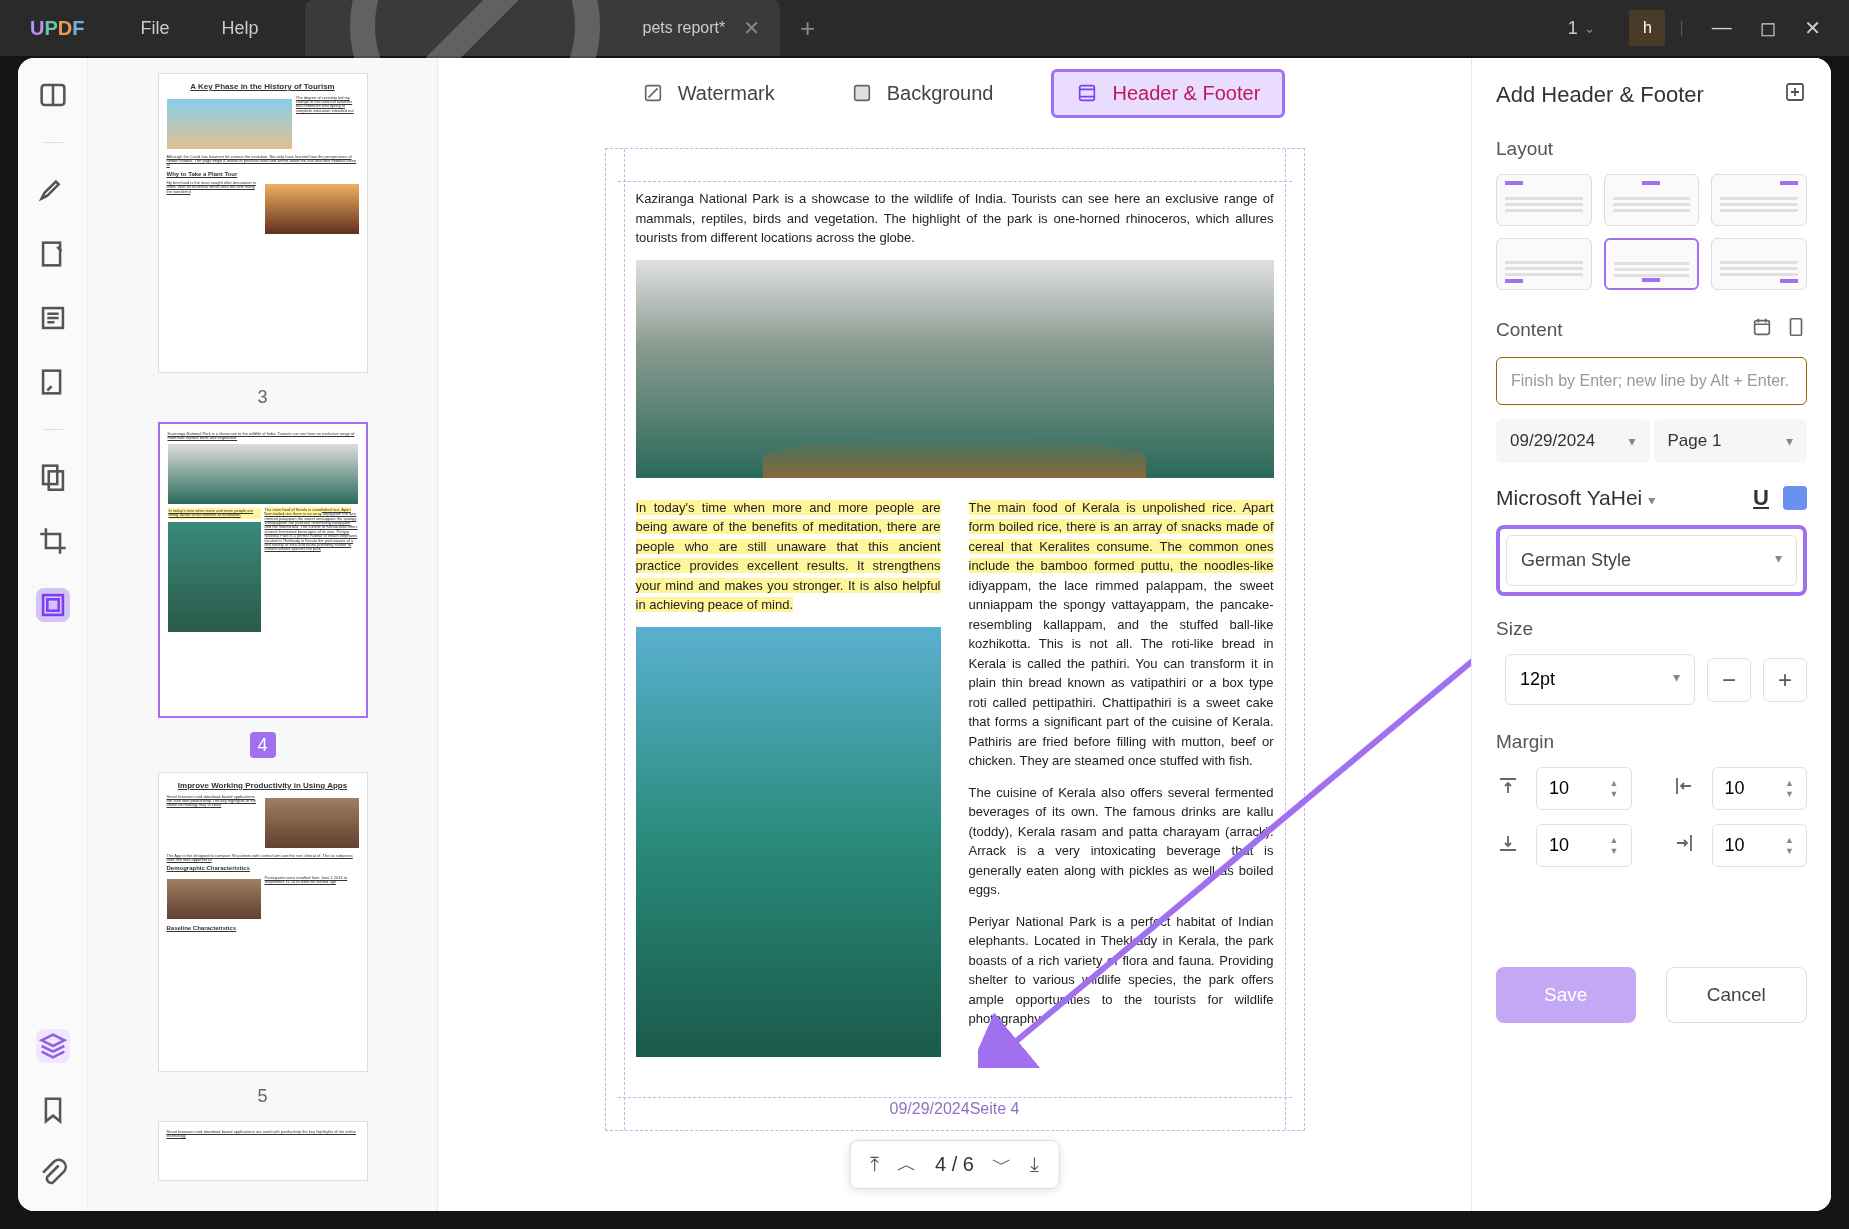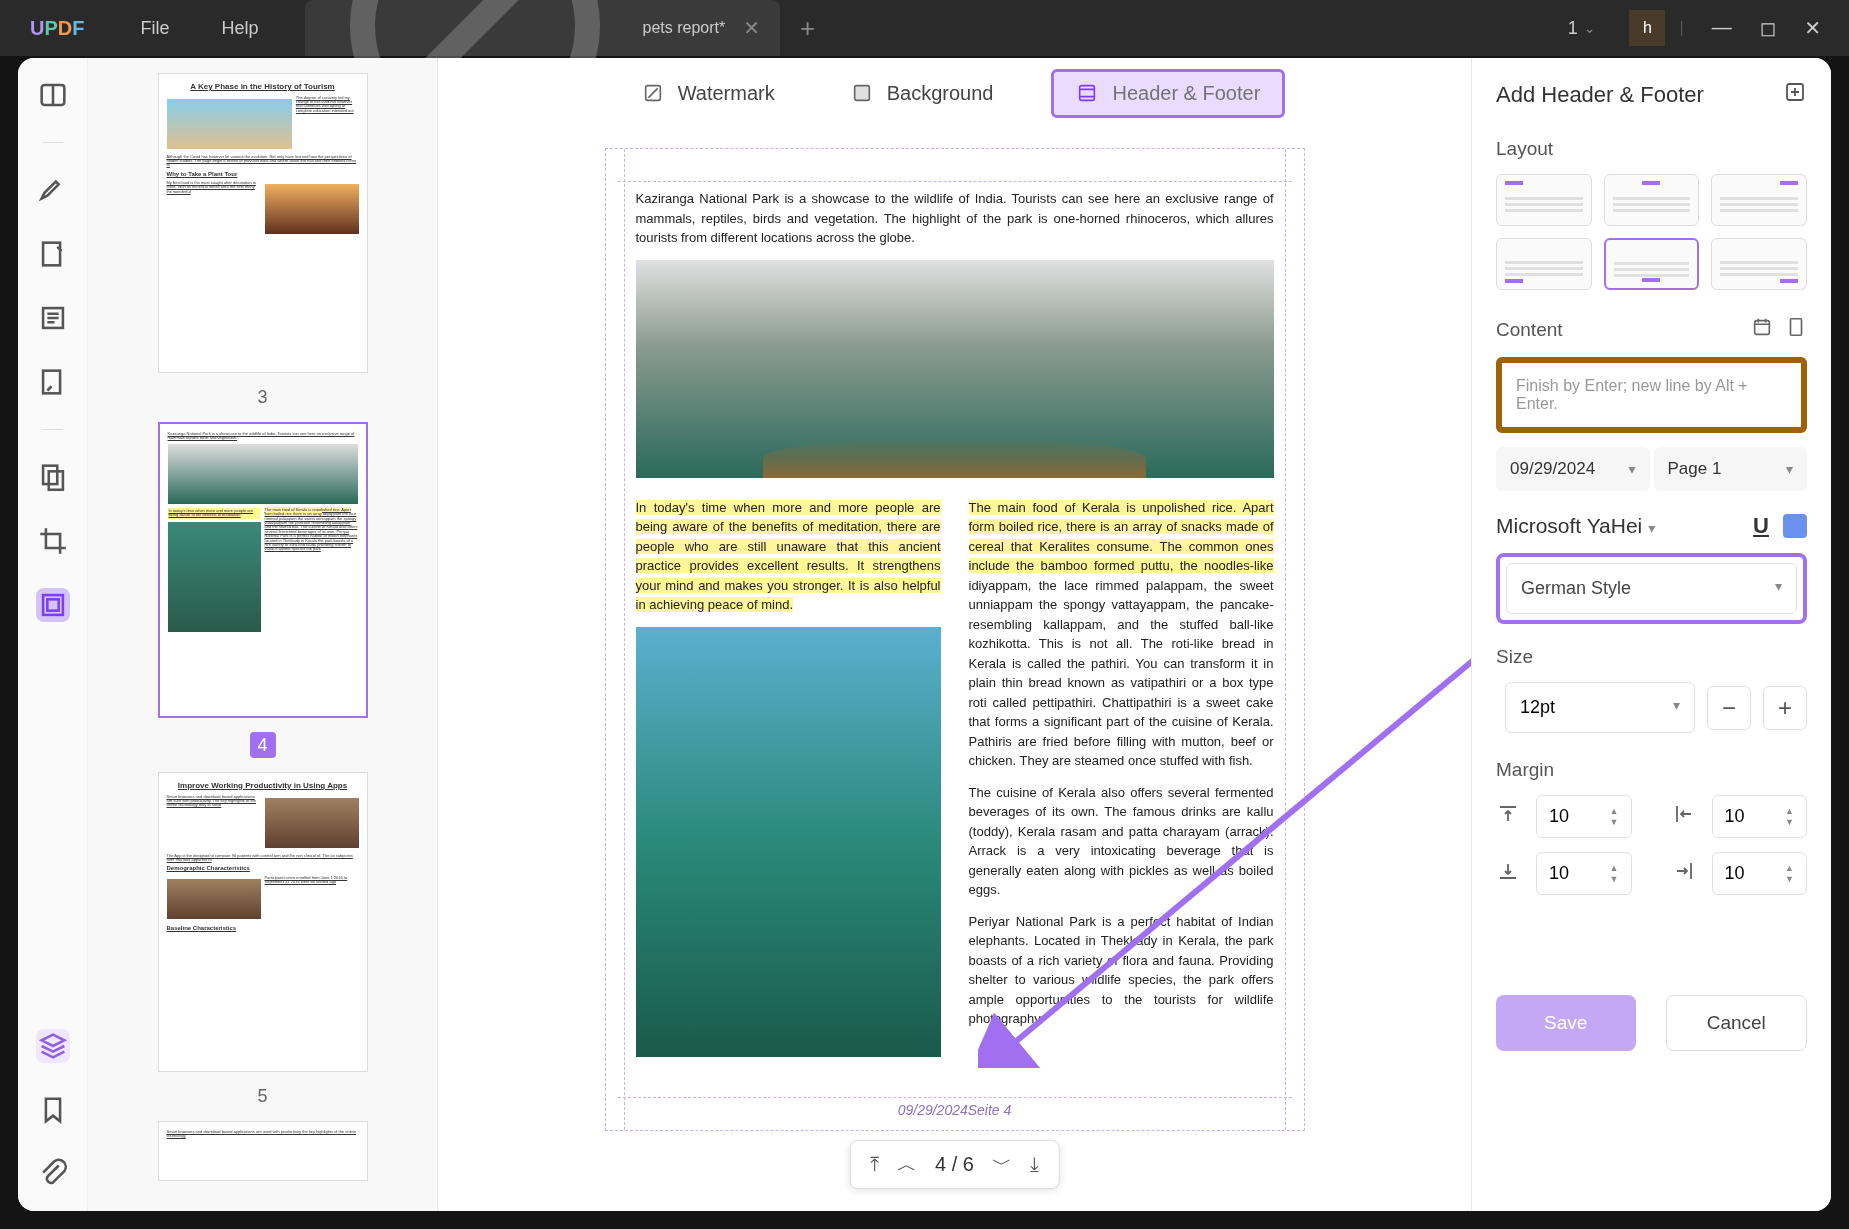--- a/index.html
+++ b/index.html
@@ -43,59 +43,59 @@
 .thumb-img { width: 100%; height: 50px; background: linear-gradient(180deg, #87CEEB, #e0c090); margin: 3px 0; }
 .thumb-img.eiffel { background: linear-gradient(180deg,#f0b060,#603020); }
 .thumb-img.lake { background: linear-gradient(180deg,#ddd,#2a6a5a); }
 .thumb-img.trop { background: linear-gradient(180deg,#3a8a7a,#2a5a4a); }
 .thumb-img.office { background: linear-gradient(180deg,#a08060,#604030); }
 
 
 .canvas-area { flex: 1; background: #fff; display: flex; flex-direction: column; position: relative; }
 .top-toolbar { height: 70px; display: flex; align-items: center; justify-content: center; gap: 40px; }
 .tool-btn { display: flex; align-items: center; gap: 14px; padding: 8px 18px; font-size: 20px; color: #444; cursor: pointer; border-radius: 6px; }
-.tool-btn.active { background: #eadcff; color: #737373; border: 3px solid #a070f0; padding: 10px 22px; }
+.tool-btn.active { background: #eadcff; color: #be185d; border: 3px solid #a070f0; padding: 10px 22px; }
 .tool-icon { width: 22px; height: 22px; }
 
 .page-view { flex: 1; overflow: auto; display: flex; justify-content: center; padding: 20px 0 80px 0; position:relative;}
 .page { width: 700px; background: #fff; position: relative; padding: 40px 30px 50px 30px; border: 1px dashed #c9b0e8; }
 .page::before, .page::after { content:""; position:absolute; left:12px; right:12px; border-top:1px dashed #c9b0e8; }
 .page::before { top: 32px; }
 .page::after { bottom: 32px; }
 .page-vline-l, .page-vline-r { position:absolute; top:0; bottom:0; border-left:1px dashed #c9b0e8; }
 .page-vline-l { left: 18px; } .page-vline-r { right: 18px; }
 
 .page-intro { font-size: 13px; text-align: justify; line-height: 1.5; color: #222; margin-bottom: 12px; }
 .page-hero { width: 100%; height: 218px; background: linear-gradient(180deg,#e0e0e0 0%, #8a9a90 40%, #2a6a5a 100%); margin-bottom: 20px; position:relative; }
 .page-hero::after { content:""; position:absolute; bottom:0; left:20%; right:20%; height:40px; background: linear-gradient(0deg,#8a6a3a,transparent); border-radius: 60% 60% 0 0; }
 .page-cols { display: flex; gap: 28px; }
 .page-col { flex: 1; font-size: 13px; text-align: justify; line-height: 1.5; color: #222; }
 .hl { background: #fff59a; }
 .col-img { width: 100%; height: 430px; background: linear-gradient(180deg,#5ab0d0 0%, #2a8a7a 50%, #1a5a4a 100%); margin-top: 12px; }
-.page-footer { position: absolute; bottom: 12px; left: 0; right: 0; text-align: center; font-size: 14px; color: #9070c0; font-style: italic; }
+.page-footer { position: absolute; bottom: 12px; left: 0; right: 0; text-align: center; font-size: 16px; color: #9070c0; }
 
 
 .pager { position: absolute; bottom: 22px; left: 50%; transform: translateX(-50%); background: #fff; border: 1px solid #ddd; border-radius: 8px; display: flex; align-items: center; gap: 18px; padding: 10px 20px; box-shadow: 0 2px 8px rgba(0,0,0,0.1); }
 .pager-btn { font-size: 20px; color: #555; cursor: pointer; }
 .pager-text { font-size: 20px; color: #333; }
 
 
 .right-panel { width: 360px; background: #fff; border-left: 1px solid #e8e8e8; padding: 22px 24px; overflow-y: auto; }
 .panel-header { display: flex; align-items: center; justify-content: space-between; margin-bottom: 28px; }
 .panel-title { font-size: 22px; color: #333; }
 .panel-save-icon { font-size: 22px; color: #555; cursor: pointer; }
 .section-label { font-size: 19px; color: #555; margin-bottom: 14px; }
 .layout-grid { display: grid; grid-template-columns: repeat(3, 1fr); gap: 12px; margin-bottom: 26px; }
 .layout-opt { height: 52px; border: 1px solid #ddd; border-radius: 6px; background: #fafafa; cursor: pointer; position:relative; }
 .layout-opt.sel { border: 2px solid #a070f0; }
 .layout-opt::before { content:""; position:absolute; left:8px; right:8px; top:22px; height:3px; background:#e0e0e0; box-shadow: 0 6px 0 #e0e0e0, 0 12px 0 #e0e0e0; }
 .layout-opt .marker { position:absolute; width:18px; height:4px; background:#a070f0; }
 .content-row { display: flex; align-items: center; justify-content: space-between; margin-bottom: 14px; }
 .content-icons { display:flex; gap:12px; color:#666; font-size:20px;}
-.content-input { width: 100%; border: 6px solid #a16207; border-radius: 6px; padding: 14px; font-size: 16px; color: #999; margin-bottom: 14px; }
+.content-input { width: 100%; border: 1px solid #a16207; border-radius: 6px; padding: 14px; font-size: 16px; color: #999; margin-bottom: 14px; }
 .select-row { display: flex; gap: 4px; margin-bottom: 22px; }
 .select-box { flex: 1; background: #f6f6f6; border-radius: 6px; padding: 12px 14px; font-size: 17px; color: #333; display: flex; align-items: center; justify-content: space-between; cursor: pointer; }
 .font-row { display:flex; align-items:center; justify-content:space-between; margin-bottom: 14px; }
 .font-name { font-size: 21px; color: #333; flex:1; }
 .font-tools { display:flex; gap:14px; align-items:center; }
 .underline-btn { font-size: 22px; font-weight:bold; text-decoration: underline; color:#333; cursor:pointer;}
 .color-sw { width: 24px; height: 24px; background: #6a90f0; border-radius: 4px; cursor:pointer; }
 .style-dropdown { border: 4px solid #a070f0; border-radius: 8px; padding: 6px; margin-bottom: 22px; }
 .style-dropdown-inner { border: 1px solid #e0e0e0; border-radius: 6px; padding: 14px; display: flex; justify-content: space-between; font-size: 18px; color: #444; cursor: pointer; }
 .size-row { display: flex; gap: 12px; align-items:center; margin-bottom: 26px; margin-left: 9px; }

